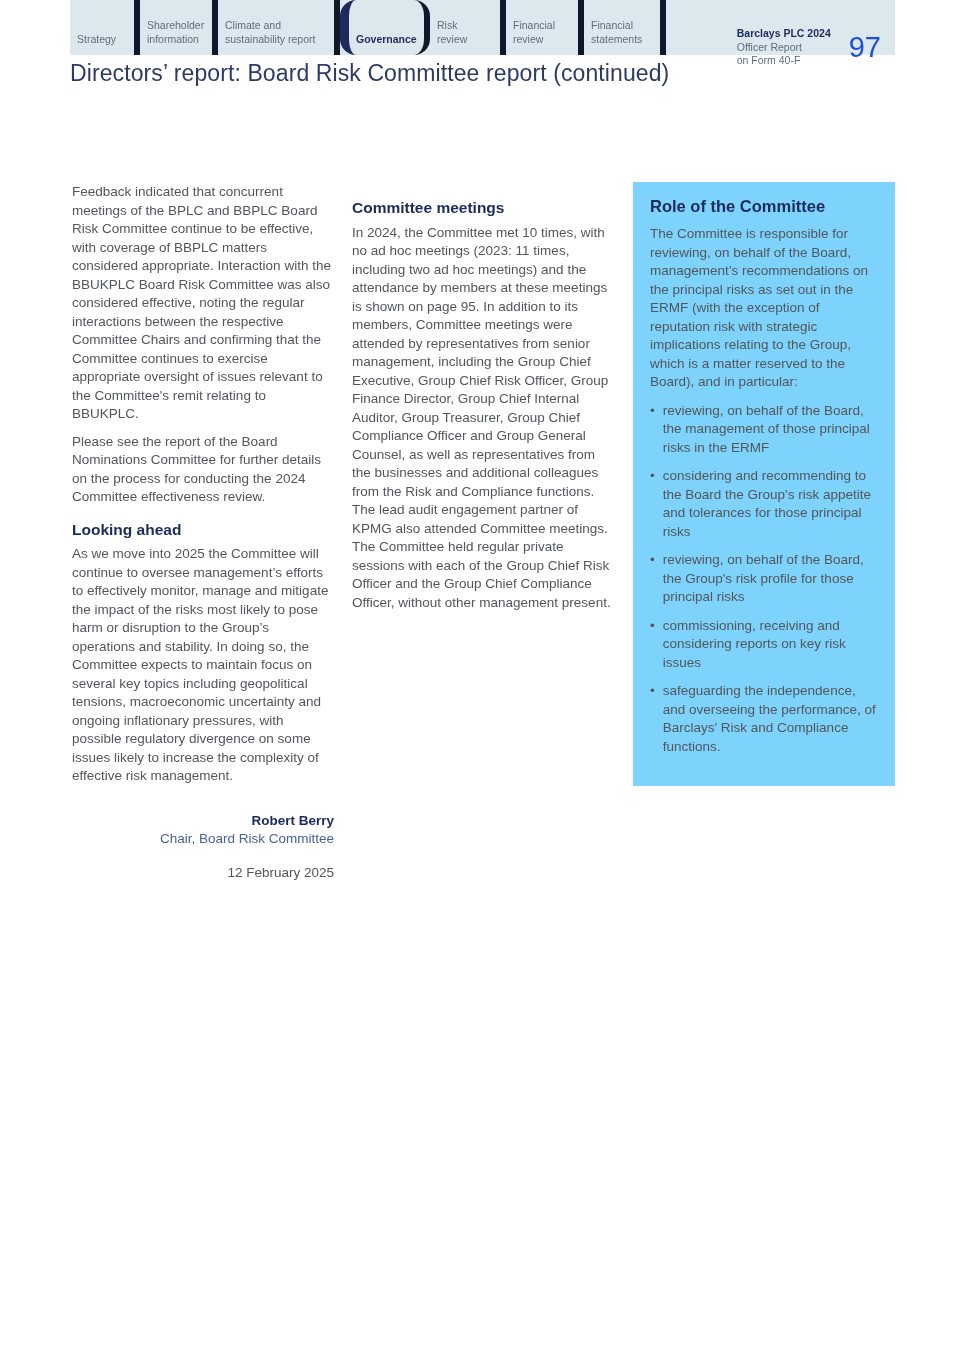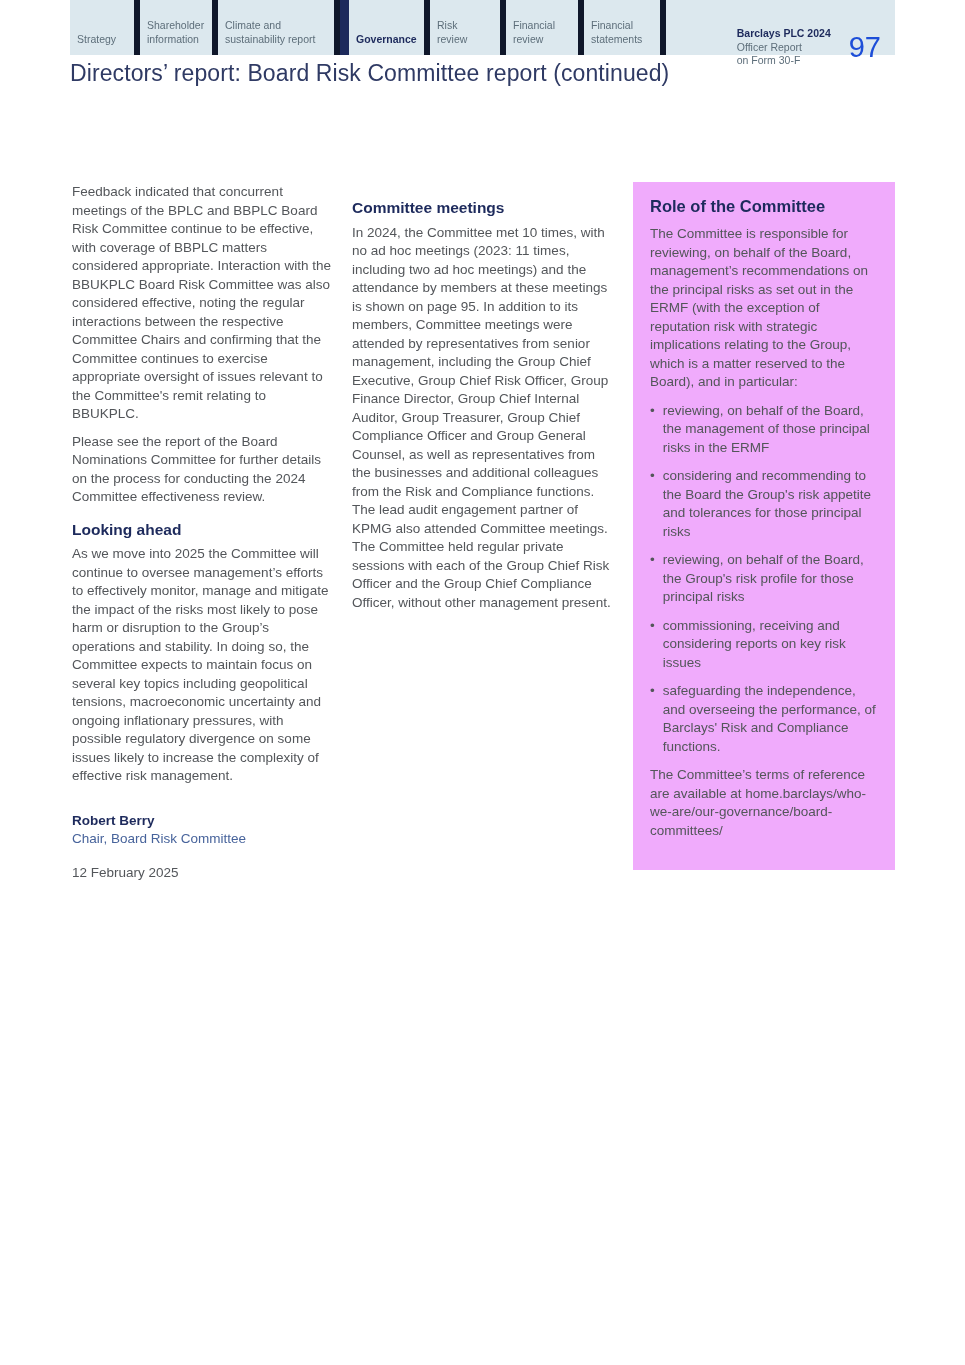--- a/index.html
+++ b/index.html
@@ -19,21 +19,21 @@
     border-right:6px solid #0f172a;
     display:flex; align-items:flex-end;
     padding:0 13px 9px 7px;
     font-size:10.5px; line-height:1.28; color:#5d6e7a;
   }
   .tab.t1 { width:70px; }
   .tab.t2 { width:78px; }
   .tab.t3 { width:122px; }
   .tab.t4 {
     width:90px; border-left:9px solid #1d2a5c;
-    font-weight:bold; color:#1d2a5c;
+    font-weight:bold; color:#1d2a5c;border-radius:16px;
   }
   .tab.t5 { width:76px; }
   .tab.t6 { width:78px; }
   .tab.t7 { width:82px; }
   .header-right {
     flex:1; display:flex; justify-content:flex-end; align-items:center;
     gap:18px; padding-right:14px;margin-top:40px;
   }
   .brand-block { font-size:10.5px; line-height:1.3; color:#5d6e7a; }
   .brand-line1 { font-weight:bold; color:#1d2a5c; }
@@ -51,29 +51,29 @@
 
   .col-left  { position:absolute; left:72px;  top:183px; width:262px; }
   .col-mid   { position:absolute; left:352px; top:183px; width:262px; }
 
   .section-heading {
     font-size:15.5px; font-weight:bold; color:#1d2a5c;
     margin:14px 0 6px;
   }
   .col-mid .section-heading { margin-top:16px; }
 
-  .signature { margin-top:26px; }
+  .signature { margin-top:26px;text-align:right; }
   .signature-name { font-size:13.5px; font-weight:bold; color:#1d2a5c; line-height:18px; }
   .signature-role { font-size:13.5px; color:#47639b; line-height:18px; }
   .signature-date { font-size:13.5px; color:#53565a; margin-top:16px; }
 
   
   .role-box {
     position:absolute; left:633px; top:182px; width:262px; min-height:600px;
-    background:#f0abfc; padding:15px 17px 20px;
+    background:#7dd3fc; padding:15px 17px 20px;
   }
   .role-box-heading {
     font-size:16.5px; font-weight:bold; color:#1d2a5c; margin-bottom:9px;
   }
   .role-box .body-text p { margin-bottom:10px; }
   .bullet-list { margin:2px 0 2px; }
   .bullet-item { display:flex; gap:8px; margin-bottom:10px; }
   .bullet-glyph { color:#53565a; font-size:13.5px; line-height:18.5px; }
   .bullet-text { flex:1; }
   .terms-text { margin-top:12px; }
@@ -86,21 +86,21 @@
   <div class="tab t2">Shareholder information</div>
   <div class="tab t3">Climate and sustainability report</div>
   <div class="tab t4">Governance</div>
   <div class="tab t5">Risk review</div>
   <div class="tab t6">Financial review</div>
   <div class="tab t7">Financial statements</div>
   <div class="header-right">
     <div class="brand-block">
       <div class="brand-line1">Barclays PLC 2024</div>
       <div>Officer Report</div>
-      <div>on Form 30-F</div>
+      <div>on Form 40-F</div>
     </div>
     <div class="page-number">97</div>
   </div>
 </div>
 
 <h1 class="page-title">Directors’ report: Board Risk Committee report (continued)</h1>
 
 <div class="col-left body-text">
   <p>Feedback indicated that concurrent meetings of the BPLC and BBPLC Board Risk Committee continue to be effective, with coverage of BBPLC matters considered appropriate. Interaction with the BBUKPLC Board Risk Committee was also considered effective, noting the regular interactions between the respective Committee Chairs and confirming that the Committee continues to exercise appropriate oversight of issues relevant to the Committee's remit relating to BBUKPLC.</p>
   <p>Please see the report of the Board Nominations Committee for further details on the process for conducting the 2024 Committee effectiveness review.</p>
@@ -137,15 +137,14 @@
       </div>
       <div class="bullet-item">
         <span class="bullet-glyph">•</span>
         <span class="bullet-text">commissioning, receiving and considering reports on key risk issues</span>
       </div>
       <div class="bullet-item">
         <span class="bullet-glyph">•</span>
         <span class="bullet-text">safeguarding the independence, and overseeing the performance, of Barclays' Risk and Compliance functions.</span>
       </div>
     </div>
-    <p class="terms-text">The Committee’s terms of reference are available at home.barclays/who-we-are/our-governance/board-committees/</p>
   </div>
 </div>
 
 </body></html>

